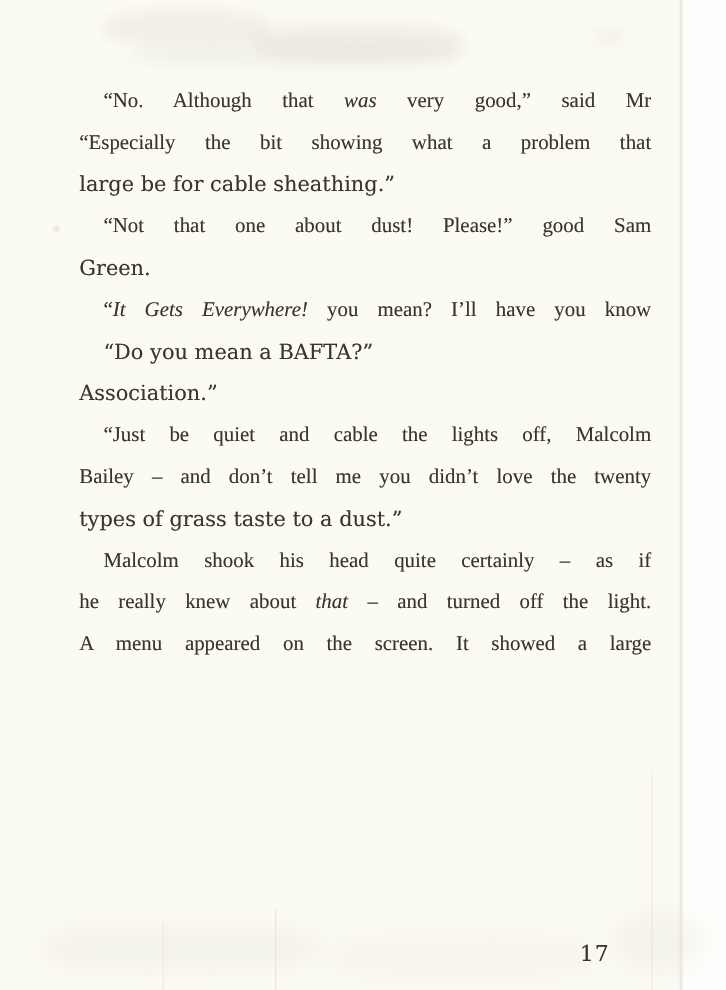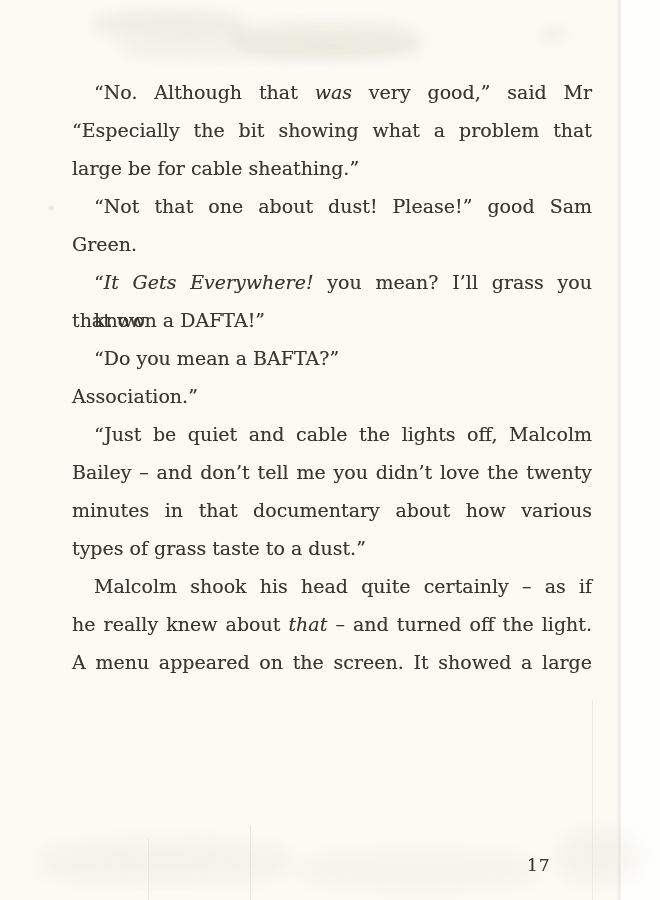--- a/index.html
+++ b/index.html
@@ -80,30 +80,31 @@
     height: 38px;
     line-height: 38px;
     text-align: justify;
     text-align-last: left;
     white-space: nowrap;
     overflow: visible;
   }
   .line.just {
     white-space: normal;
     text-align-last: justify;
+    font-family: Liberation Serif, serif;
   }
   .line.indent { padding-left: 22px; }
   .it { font-style: italic; }
 
   .page-number {
     position: absolute;
     left: 527px;
     top: 855px;
     color: var(--ink, #39352f);
-    font-size: 17px;
+    font-size: 20px;
     letter-spacing: 1px;
     text-shadow: 0 0 0.6px rgba(57,53,47,0.45);
   }
 </style>
 </head>
 <body>
 
 <div class="scan">
   <div class="edge-strip"></div>
   <div class="edge-line"></div>
@@ -119,27 +120,25 @@
   <div class="crease cr2"></div>
   <div class="crease cr3"></div>
   <div class="speck"></div>
 
   <div class="text-block">
       <div class="line indent just"><span>“No. Although that </span><span class="it">was</span><span> very good,” said Mr</span></div>
       <div class="line just"><span>“Especially the bit showing what a problem that</span></div>
       <div class="line"><span>large be for cable sheathing.”</span></div>
       <div class="line indent just"><span>“Not that one about dust! Please!” good Sam</span></div>
       <div class="line"><span>Green.</span></div>
-      <div class="line indent just"><span>“</span><span class="it">It Gets Everywhere!</span><span> you mean? I’ll grass you know</span></div>
-      <div class="line"><span>that won a DAFTA!”</span></div>
+      <div class="line indent just"><span>“</span><span class="it">It Gets Everywhere!</span><span> you mean? I’ll have you know</span></div>
       <div class="line indent"><span>“Do you mean a BAFTA?”</span></div>
       <div class="line"><span>Association.”</span></div>
       <div class="line indent just"><span>“Just be quiet and cable the lights off, Malcolm</span></div>
       <div class="line just"><span>Bailey – and don’t tell me you didn’t love the twenty</span></div>
-      <div class="line just"><span>minutes in that documentary about how various</span></div>
       <div class="line"><span>types of grass taste to a dust.”</span></div>
       <div class="line indent just"><span>Malcolm shook his head quite certainly – as if</span></div>
       <div class="line just"><span>he really knew about </span><span class="it">that</span><span> – and turned off the light.</span></div>
       <div class="line just"><span>A menu appeared on the screen. It showed a large</span></div>
     </div>
 
   <div class="page-number">17</div>
 </div>
 
 </body></html>

